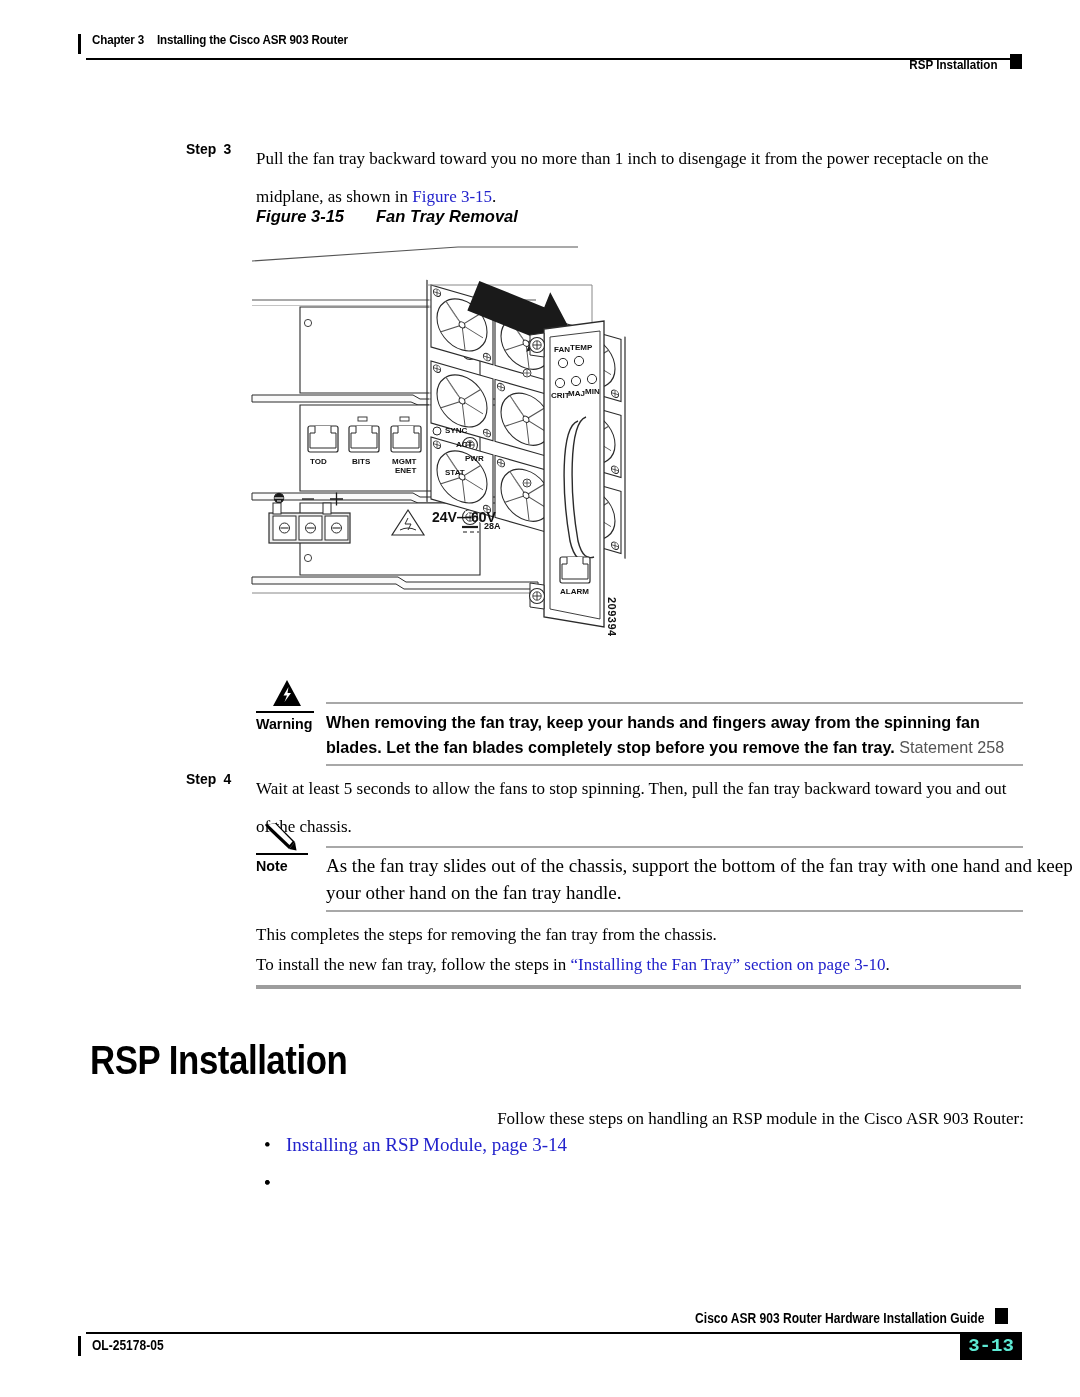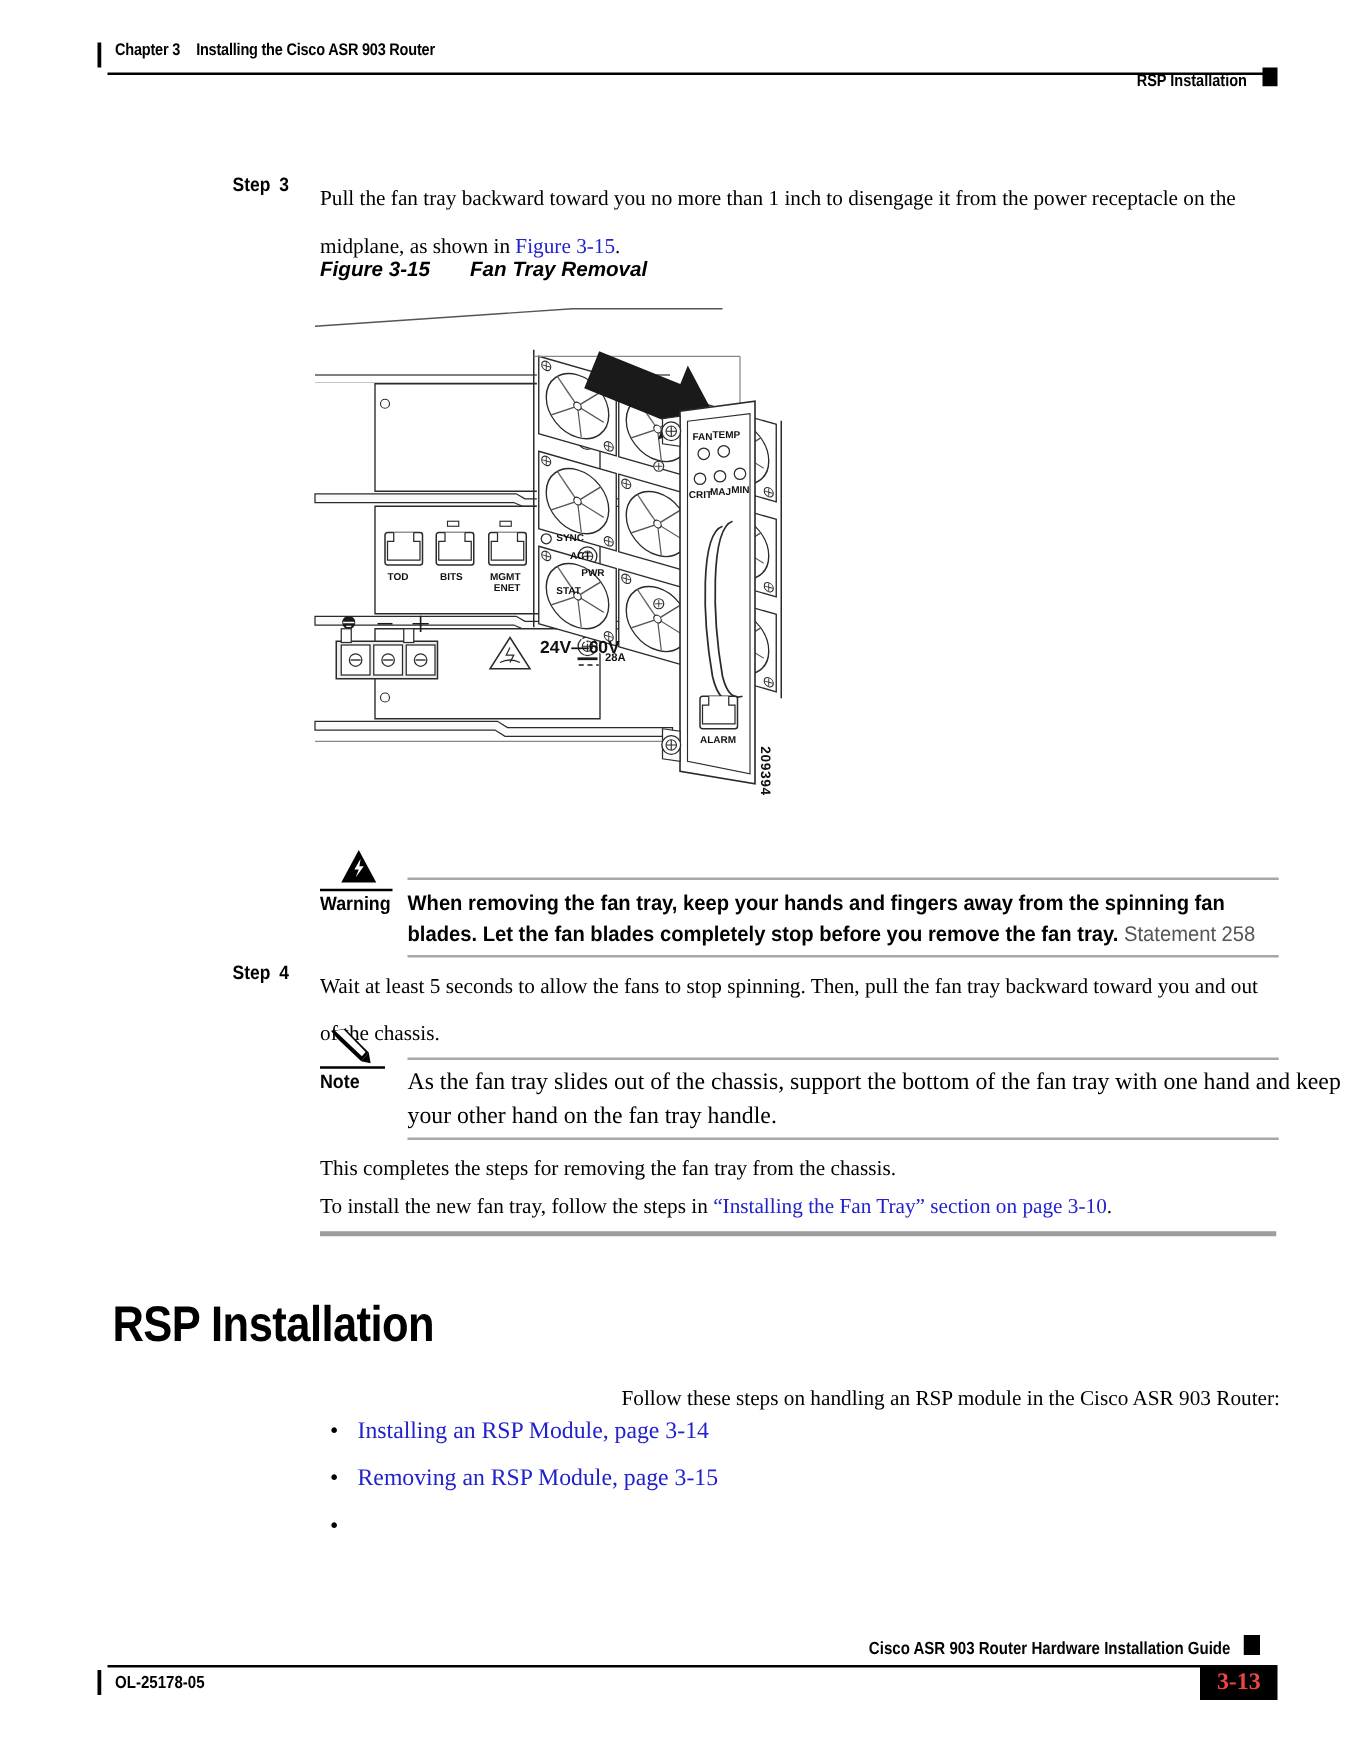--- a/index.html
+++ b/index.html
@@ -287,22 +287,22 @@
     transform: scaleX(0.86);
     transform-origin: left top;
   }
   .ftr-pagebox {
     position: absolute;
     right: 0px;
     top: 22px;
     min-width: 62px;
     height: 28px;
     background: #000;
-    color: #ef4444;
-    font-family: Liberation Serif, serif;
+    color: #5eead4;
+    font-family: Liberation Mono, monospace;
     font-weight: bold;
     font-size: 19px;
     display: flex;
     align-items: center;
     justify-content: center;
   }
 </style>
 </head>
 <body>
 
@@ -595,21 +595,20 @@
 
 <div class="body-text" style="position:absolute;left:256px;top:1100px;width:768px;text-align:right;">Follow these steps on handling an RSP module in the Cisco ASR 903 Router:</div>
 
 <div class="bullet-list">
   <div class="bullet-item">
     <span class="dot">•</span>
     <a class="xref" href="#">Installing an RSP Module, page 3-14</a>
   </div>
   <div class="bullet-item">
     <span class="dot">•</span>
-    <a class="xref" href="#">Removing an RSP Module, page 3-15</a>
   </div>
   <div class="bullet-item">
     <span class="dot">•</span>
   </div>
 </div>
 
 <div class="page-footer">
   <div class="ftr-title">Cisco ASR 903 Router Hardware Installation Guide</div>
   <div class="ftr-square"></div>
   <div class="ftr-rule"></div>

